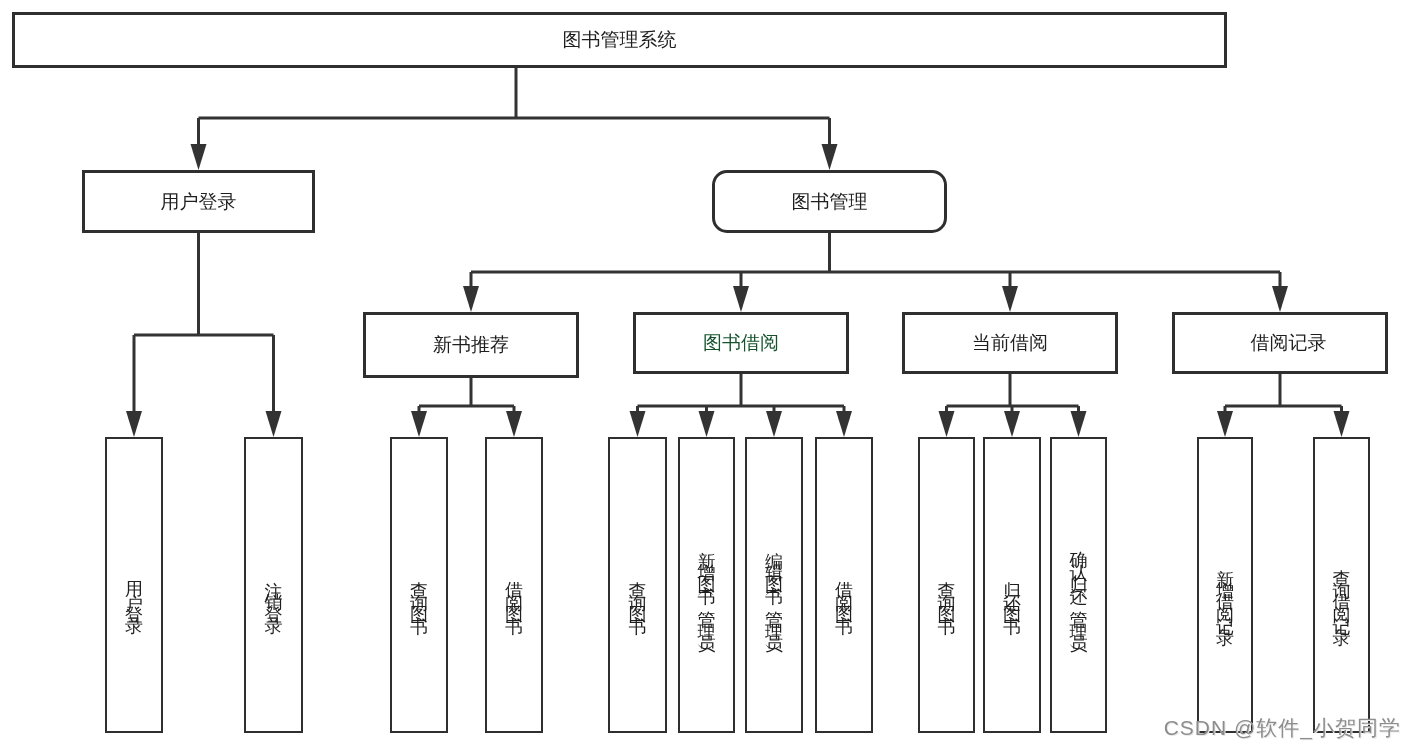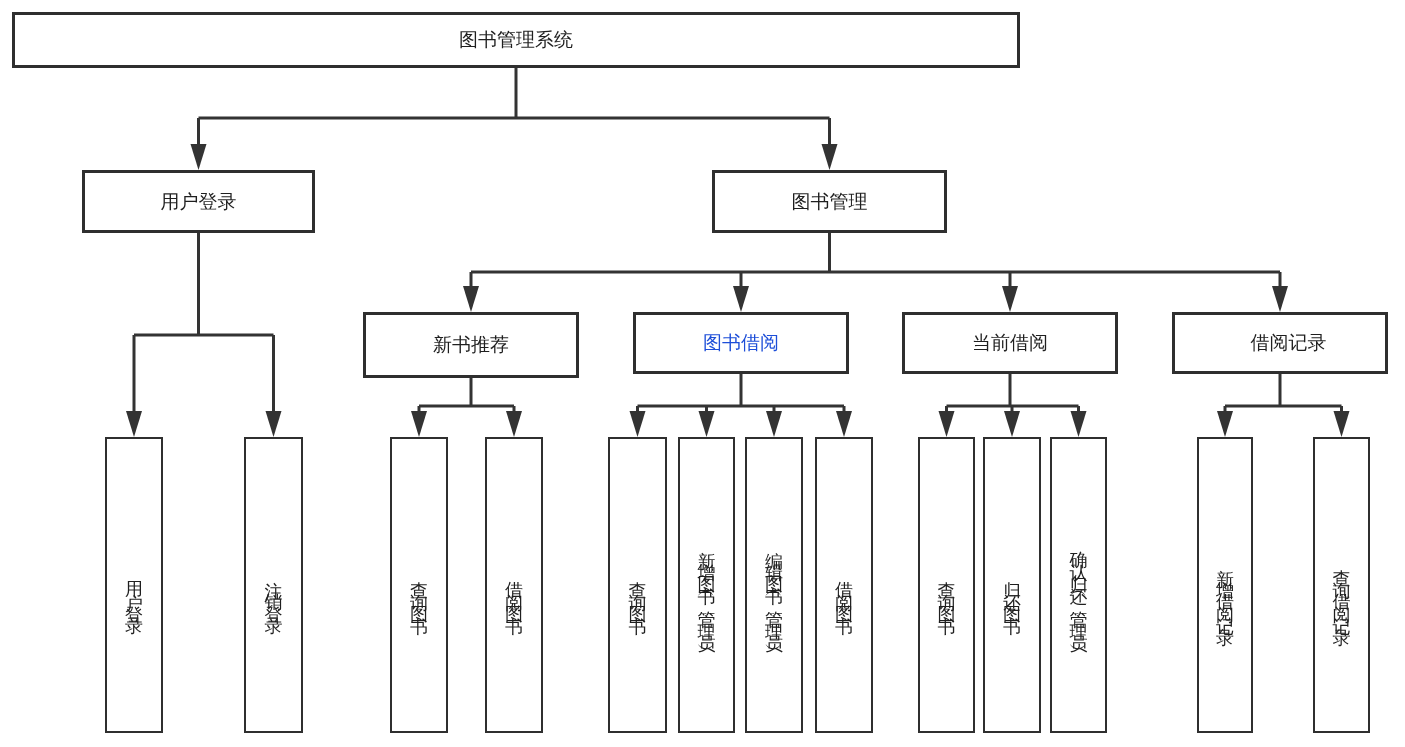--- a/index.html
+++ b/index.html
@@ -78,33 +78,33 @@
       <line x1="1078.5" y1="406" x2="1078.5" y2="415" stroke="#333333" stroke-width="3"></line>
       <polygon points="1070.5,411 1086.5,411 1078.5,437" fill="#333333"></polygon>
       <line x1="1280" y1="374" x2="1280" y2="406" stroke="#333333" stroke-width="3"></line>
       <line x1="1225" y1="406" x2="1341.5" y2="406" stroke="#333333" stroke-width="3"></line>
       <line x1="1225" y1="406" x2="1225" y2="415" stroke="#333333" stroke-width="3"></line>
       <polygon points="1217,411 1233,411 1225,437" fill="#333333"></polygon>
       <line x1="1341.5" y1="406" x2="1341.5" y2="415" stroke="#333333" stroke-width="3"></line>
       <polygon points="1333.5,411 1349.5,411 1341.5,437" fill="#333333"></polygon>
     </svg>
   <div id="nodes">
-      <div class="node horizontal root" style="left: 12px; top: 12px; width: 1008px; height: 56px; border-color: rgb(47, 47, 47); color: rgb(31, 31, 31);">
+      <div class="node horizontal root" style="left: 12px; top: 12px; width: 1215px; height: 56px; border-color: rgb(47, 47, 47); color: rgb(31, 31, 31);">
         <span class="label">图书管理系统</span>
       </div>
       <div class="node horizontal" style="left: 82px; top: 170px; width: 233px; height: 63px; border-color: rgb(47, 47, 47); color: rgb(31, 31, 31);">
         <span class="label">用户登录</span>
       </div>
-      <div class="node horizontal" style="left: 712px; top: 170px; width: 235px; height: 63px; border-color: rgb(47, 47, 47); color: rgb(31, 31, 31);">
+      <div class="node horizontal" style="left: 712px; top: 170px; width: 235px; height: 63px; border-color: rgb(47, 47, 47); color: rgb(31, 31, 31); border-radius: 15px;">
         <span class="label">图书管理</span>
       </div>
       <div class="node horizontal" style="left: 363px; top: 312px; width: 216px; height: 66px; border-color: rgb(47, 47, 47); color: rgb(31, 31, 31);">
         <span class="label">新书推荐</span>
       </div>
-      <div class="node horizontal" style="left: 633px; top: 312px; width: 216px; height: 62px; border-color: rgb(47, 47, 47); color: #1d4ed8;">
+      <div class="node horizontal" style="left: 633px; top: 312px; width: 216px; height: 62px; border-color: rgb(47, 47, 47); color: #14532d;">
         <span class="label">图书借阅</span>
       </div>
       <div class="node horizontal" style="left: 902px; top: 312px; width: 216px; height: 62px; border-color: rgb(47, 47, 47); color: rgb(31, 31, 31);">
         <span class="label">当前借阅</span>
       </div>
       <div class="node horizontal" style="left: 1172px; top: 312px; width: 216px; height: 62px; border-color: rgb(47, 47, 47); color: rgb(31, 31, 31); padding-left: 17px;">
         <span class="label">借阅记录</span>
       </div>
       <div class="node vertical" style="left: 105px; top: 437px; width: 58px; height: 296px; border-color: rgb(47, 47, 47); color: rgb(31, 31, 31);">
         <span class="label">用户登录</span>
@@ -139,13 +139,14 @@
       <div class="node vertical" style="left: 1050px; top: 437px; width: 57px; height: 296px; border-color: rgb(47, 47, 47); color: rgb(31, 31, 31);">
         <span class="label">确认归还（管理员）</span>
       </div>
       <div class="node vertical" style="left: 1197px; top: 437px; width: 56px; height: 296px; border-color: rgb(47, 47, 47); color: rgb(31, 31, 31);">
         <span class="label">新增借阅记录</span>
       </div>
       <div class="node vertical" style="left: 1313px; top: 437px; width: 57px; height: 296px; border-color: rgb(47, 47, 47); color: rgb(31, 31, 31);">
         <span class="label">查询借阅记录</span>
       </div>
     </div>
+  <div class="watermark">CSDN @软件_小贺同学</div>
 </div>
 
 </body></html>

